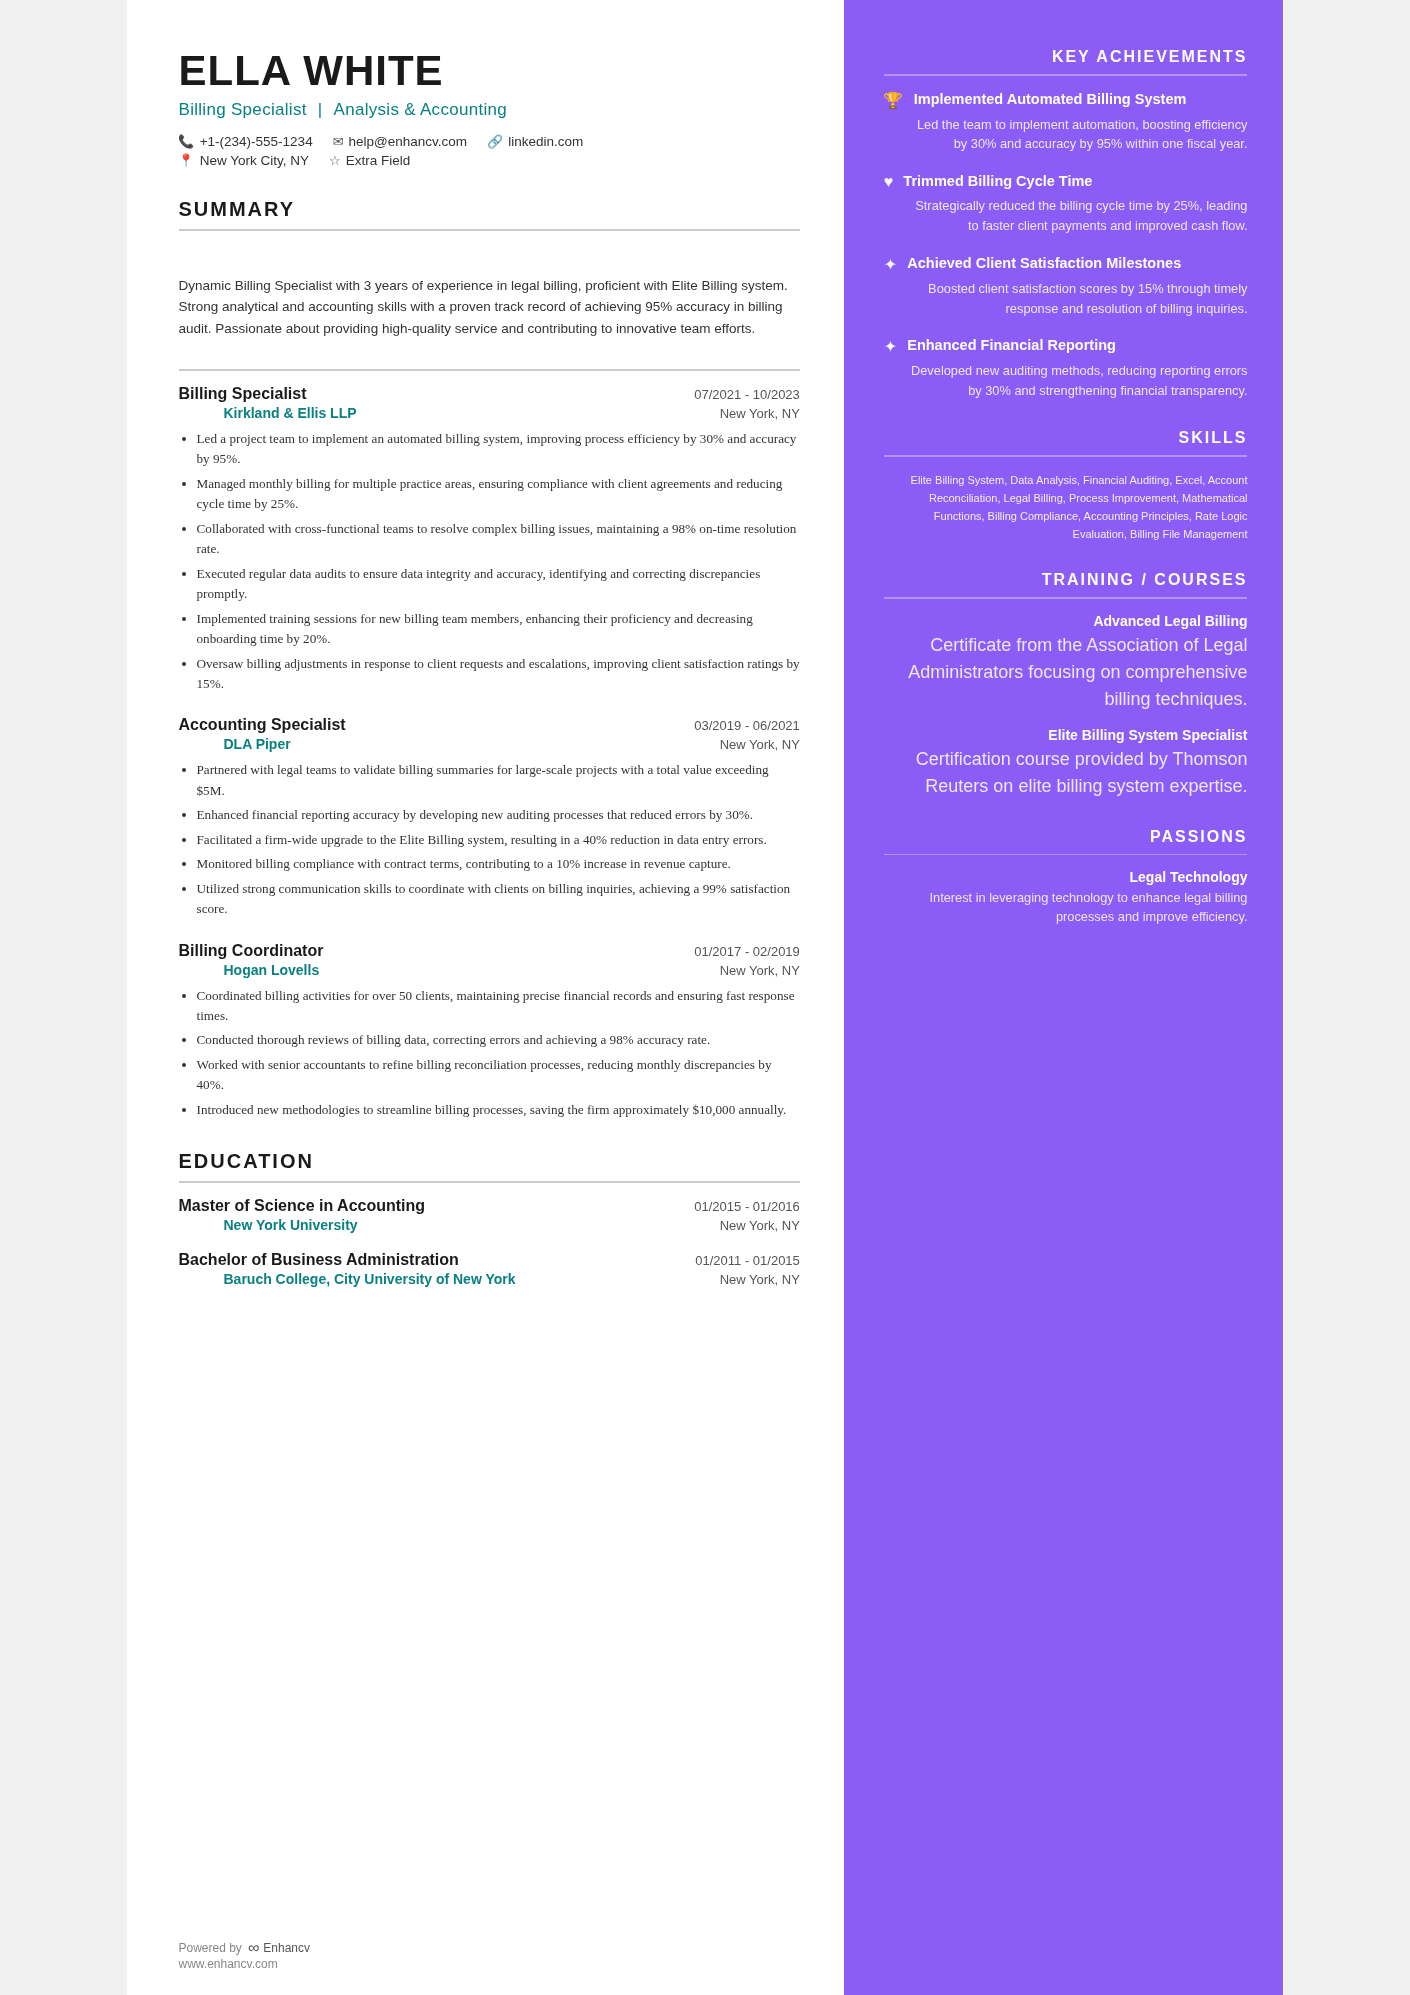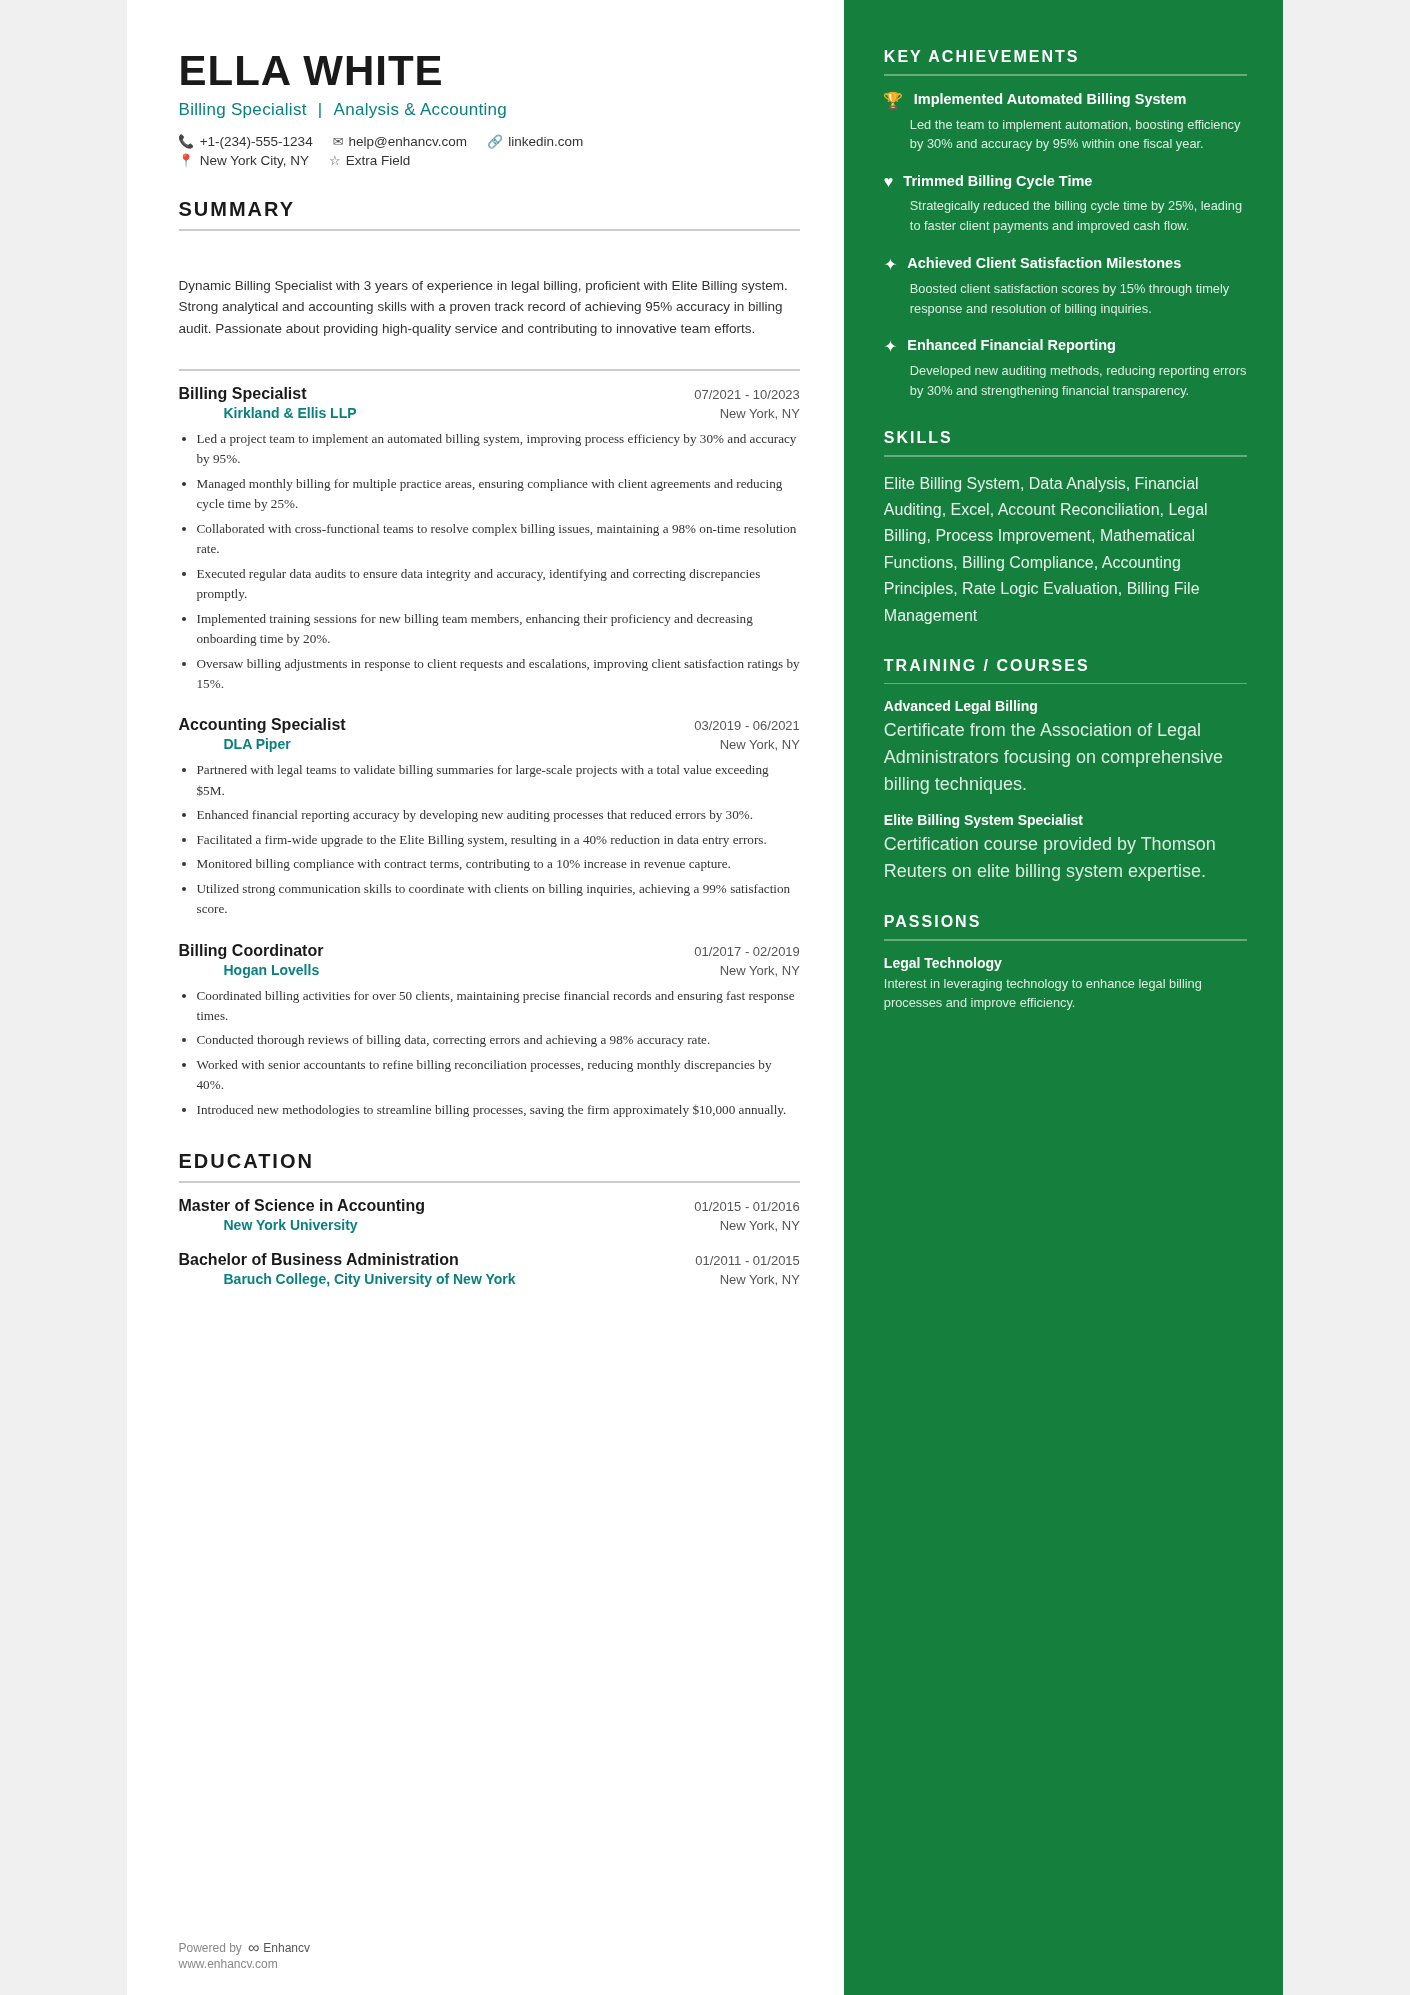--- a/index.html
+++ b/index.html
@@ -21,23 +21,24 @@
     }
     
     .left-col {
       width: 62%;
       padding: 48px 44px 48px 52px;
       background: #fff;
     }
     
     .right-col {
       width: 38%;
-      background: #15803d;
+      background: #8b5cf6;
       padding: 48px 36px 64px 40px;
       color: #fff;
+      text-align: right;
     }
     
     .header-name {
       font-size: 42px;
       font-weight: 900;
       color: #1a1a1a;
       letter-spacing: 1px;
       line-height: 1.1;
       margin-bottom: 6px;
     }
@@ -183,21 +184,21 @@
       color: #fff;
       line-height: 1.3;
     }
     .achievement-desc {
       font-size: 12.8px;
       color: rgba(255,255,255,0.85);
       line-height: 1.55;
       padding-left: 26px;
     }
     .skills-text {
-      font-size: 16px;
+      font-size: 11px;
       color: rgba(255,255,255,0.9);
       line-height: 1.65;
     }
     .training-item {
       margin-bottom: 14px;
     }
     .training-title {
       font-size: 14px;
       font-weight: 700;
       color: #fff;

